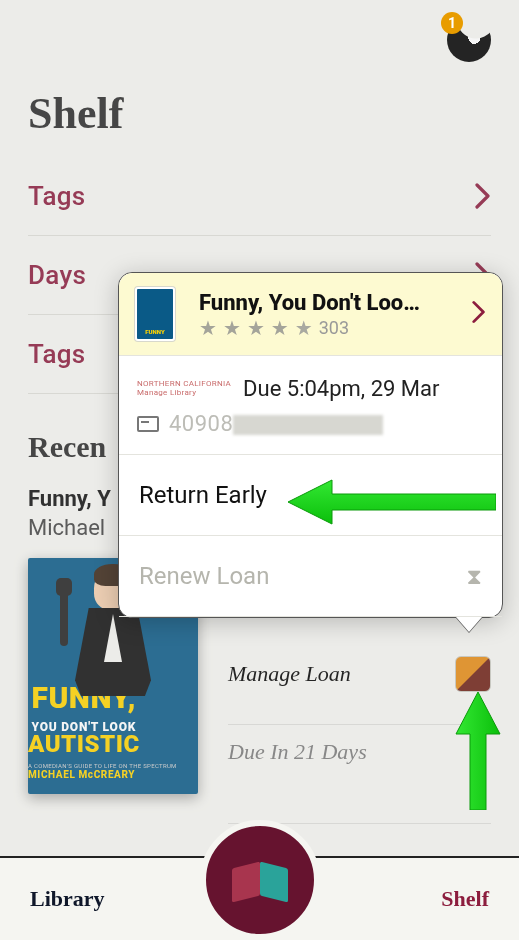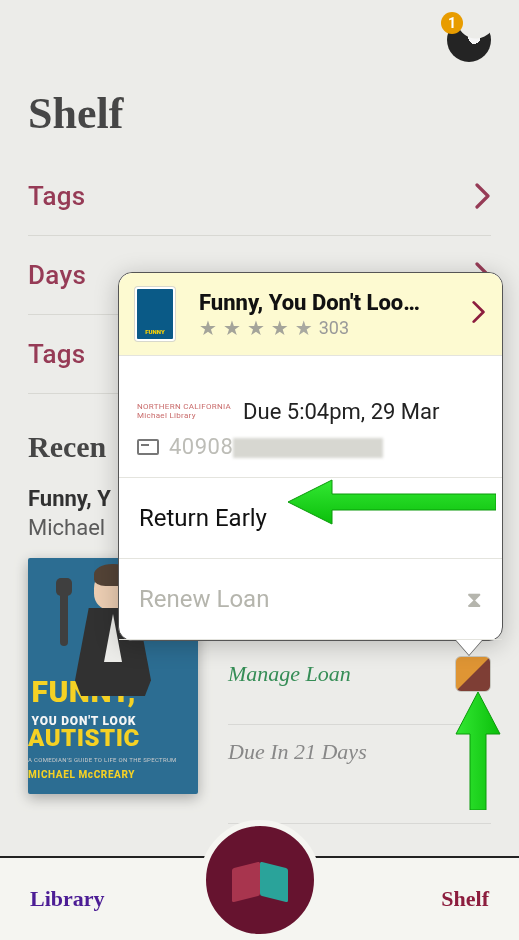--- a/index.html
+++ b/index.html
@@ -33,62 +33,62 @@
     .cover-head::before { content: ""; position: absolute; top: -4px; left: 0; right: 0; height: 22px; background: #3a2617; border-radius: 48% 48% 30% 30%; }
     .cover-body { width: 76px; height: 88px; background: #111; margin: -2px auto 0; clip-path: polygon(18% 0, 82% 0, 100% 82%, 92% 100%, 8% 100%, 0 82%); position: relative; }
     .cover-body::after { content: ""; position: absolute; left: 50%; top: 6px; width: 18px; height: 48px; background: #f5f5f1; transform: translateX(-50%); clip-path: polygon(50% 0, 100% 100%, 0 100%); }
     .cover-mic { position: absolute; left: -8px; top: 22px; width: 8px; height: 56px; background: #222; border-radius: 4px; }
     .cover-mic::before { content: ""; position: absolute; top: -12px; left: -4px; width: 16px; height: 18px; background: #222; border-radius: 5px; }
     .cover-text { text-align: center; color: #ffd400; font-weight: 900; line-height: 0.95; letter-spacing: 0.5px; }
     .cover-text .l1 { font-size: 30px; }
     .cover-text .l2 { font-size: 12px; color: #fff; margin-top: 9px; letter-spacing: 0.8px; }
     .cover-text .l3 { font-size: 24px; }
     .cover-sub { font-size: 6px; color: #ccc; margin-top: 6px; letter-spacing: 0.3px; }
-    .cover-author { font-size: 10px; color: #ffd400; font-weight: 800; margin-top: 6px; letter-spacing: 0.6px; }
+    .cover-author { font-size: 10px; color: #ffd400; font-weight: 800; letter-spacing: 0.6px; }
 
     .loan-side { display: flex; flex-direction: column; justify-content: flex-end; gap: 32px; padding-bottom: 8px; margin-left: 10px; flex: 1; margin-top: 116px; }
     .loan-header-row { display: flex; justify-content: space-between; align-items: center; }
-    .loan-header { font-style: italic; font-size: 22px; color: #15803d; font-family: Georgia, serif; }
+    .loan-header { font-style: italic; font-size: 22px; color: #000000; font-family: Georgia, serif; }
     .loan-due { font-style: italic; font-size: 22px; color: #7a7a7a; font-family: Georgia, serif; border-top: 1px solid #dcdcd8; padding-top: 14px;}
     .flag-btn { width: 36px; height: 36px; border-radius: 6px; border: 1px solid #c8c8c0; background: linear-gradient(135deg, #e58a14 0 49%, #6e2015 51% 100%); }
     .side-divider { border-bottom: 1px solid #dcdcd8; margin-top: 26px; }
 
     
     .popup { position: absolute; top: 272px; left: 118px; right: 16px; background: #fff; border: 1px solid #555; border-radius: 14px; box-shadow: 0 4px 24px rgba(0,0,0,0.22); z-index: 20; overflow: visible; }
     .popup-tail { position: absolute; bottom: -15px; right: 20px; width: 0; height: 0; border-left: 13px solid transparent; border-right: 13px solid transparent; border-top: 15px solid #fff; filter: drop-shadow(0 1px 0 #555); }
     .popup-head { background: #fdfad1; padding: 14px 16px; display: flex; align-items: center; gap: 24px; border-radius: 14px 14px 0 0; border-bottom: 1px solid #e4e4de; }
     .thumb { width: 40px; height: 54px; background: #0a5a87; border: 2px solid #fff; border-radius: 3px; box-shadow: 0 0 0 1px #d8d8cc; position: relative; overflow: hidden; }
     .thumb::after { content: "FUNNY"; position: absolute; bottom: 4px; left: 0; right: 0; color: #ffd400; font-size: 6px; font-weight: 900; text-align: center; }
     .popup-title { font-size: 22px; font-weight: 800; color: #111; white-space: nowrap; overflow: hidden; text-overflow: ellipsis; max-width: 230px; }
     .stars-row { display: flex; align-items: center; gap: 6px; margin-top: 2px; }
     .star { color: #a9a9a0; font-size: 20px; line-height: 1; }
     .star.filled { color: #a4a49a; }
     .popup-rating-count { color: #999; font-size: 18px; }
     .popup-chevron { color: #8c1d3e; margin-left: auto; }
     .popup-chevron svg { width: 14px; height: 24px; }
 
-    .popup-due { padding: 20px 2px 18px 18px; border-bottom: 1px solid #e4e4de; margin-top: 23px; }
+    .popup-due { padding: 20px 2px 18px 18px; border-bottom: 1px solid #e4e4de; }
     .library-logo { display:inline-block; font-size: 8px; color: #c96b6b; letter-spacing: 0.3px; vertical-align: middle; margin-right: 8px; line-height: 1.05; }
     .due-text { font-size: 22px; color: #222; display: inline-block; vertical-align: middle; }
     .card-row { display: flex; align-items: center; gap: 10px; margin-top: 10px; }
     .card-icon { width: 22px; height: 16px; border: 2px solid #777; border-radius: 2px; position: relative; }
     .card-icon::after { content: ""; position: absolute; left: 2px; right: 8px; top: 3px; height: 2px; background: #777; }
     .card-number { color: #bdbdb7; font-size: 22px; letter-spacing: 0.5px; }
     .card-redact { display: inline-block; width: 150px; height: 20px; background: #d7d7d1; filter: blur(1.5px); vertical-align: middle; }
 
     .popup-action { padding: 26px 20px; font-size: 24px; color: #111; border-bottom: 1px solid #e4e4de; display: flex; align-items: center; justify-content: space-between; }
     .popup-action.disabled { color: #b5b5ad; }
     .hourglass { color: #b5b5ad; font-size: 22px; font-weight: 300; }
 
     .annot-arrow1 { position: absolute; top: 478px; left: 286px; z-index: 30; }
     .annot-arrow2 { position: absolute; top: 690px; left: 454px; z-index: 30; }
 
     
     .bottom-nav { position: absolute; bottom: 0; left: 0; right: 0; height: 84px; border-top: 2px solid #222; background: #f5f5f1; display: flex; align-items: center; justify-content: space-between; padding: 0 30px; z-index: 5; }
-    .bottom-label { font-size: 22px; font-weight: 700; color: #4c1d95; font-family: Georgia, serif; }
+    .bottom-label { font-size: 22px; font-weight: 700; color: #0f172a; font-family: Georgia, serif; }
     .bottom-label.active { color: #8c1d3e; }
     .center-circle { position: absolute; left: 50%; bottom: 0; transform: translateX(-50%); width: 120px; height: 120px; border-radius: 50%; background: #66132f; border: 6px solid #f5f5f1; display: flex; align-items: center; justify-content: center; }
     .open-book { position: relative; width: 56px; height: 30px; }
     .open-book::before, .open-book::after { content: ""; position: absolute; top: 0; width: 28px; height: 34px; background: #2aa39a; border-radius: 2px 2px 2px 2px; }
     .open-book::before { left: 0; transform: skewY(-14deg); background: #a8354e; }
     .open-book::after { right: 0; transform: skewY(14deg); background: #2aa39a; }
   </style>
 </head>
 <body>
 
@@ -183,21 +183,21 @@
     <span class="popup-chevron">
       <svg viewBox="0 0 16 26">
           <path d="M2 2 L13 13 L2 24" stroke="currentColor" stroke-width="3.2" fill="none" stroke-linecap="round" stroke-linejoin="round"></path>
         </svg>
     </span>
   </div>
 
   <div class="popup-due">
     <div>
       <span class="library-logo">
-        <span>NORTHERN CALIFORNIA</span><br><span>Michael Library</span>
+        <span>NORTHERN CALIFORNIA</span><br><span>Manage Library</span>
       </span>
       <span class="due-text">Due 5:04pm, 29 Mar</span>
     </div>
     <div class="card-row">
       <span class="card-icon"></span>
       <span class="card-number">
         <span>40908</span><span class="card-redact"></span>
       </span>
     </div>
   </div>

